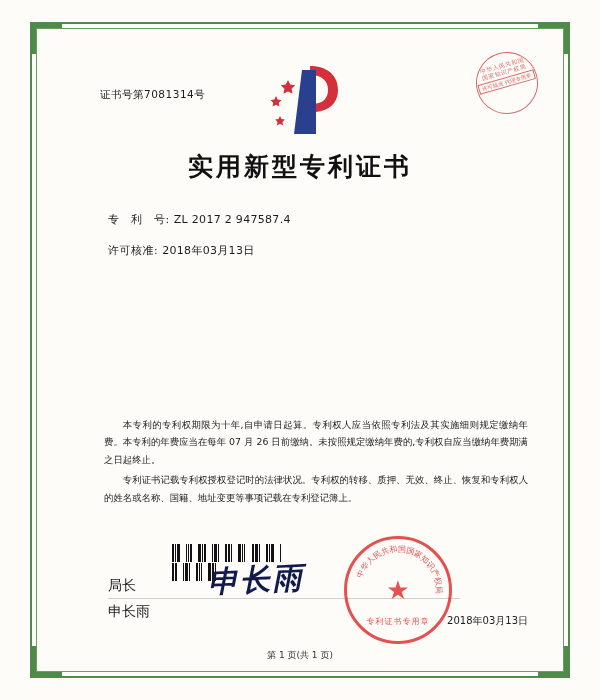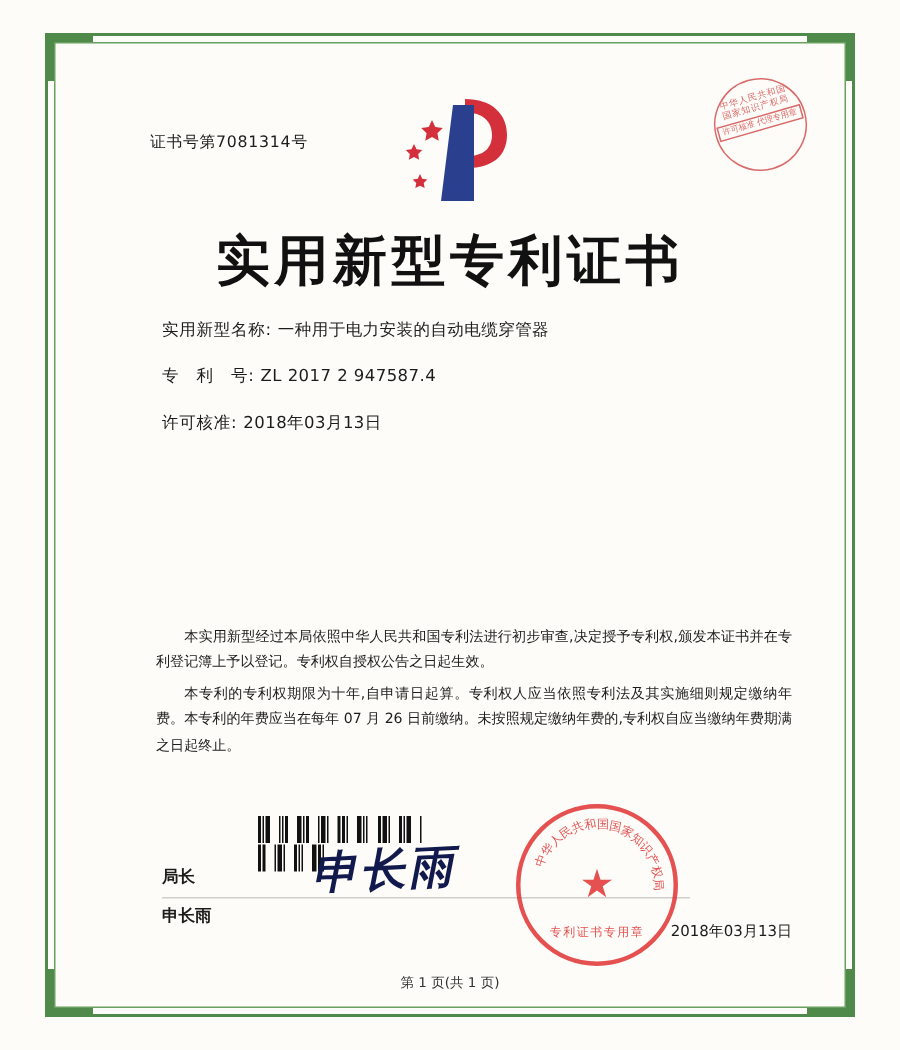--- a/index.html
+++ b/index.html
@@ -96,21 +96,21 @@
     font-size: 5.5px;
   }
 
   
   .doc-title {
     position: absolute;
     left: 0;
     right: 0;
     top: 150px;
     text-align: center;
-    font-size: 36px;
+    font-size: 25px;
     font-weight: bold;
     letter-spacing: 3px;
     color: #111;
     font-family: "DejaVu Sans", "Liberation Sans", sans-serif;
   }
 
   
   .fields {
     position: absolute;
     left: 108px;
@@ -207,24 +207,23 @@
     text-align: center;
     font-size: 8px;
     letter-spacing: 1px;
   }
 
   
   .sign-label {
     position: absolute;
     left: 108px;
     top: 572px;
-    font-size: 11px;
+    font-size: 14px;
     line-height: 26px;
     color: #1c1c1c;
-    font-weight: bold;
   }
   .sign-name {
     position: absolute;
     left: 208px;
     top: 560px;
     font-size: 30px;
     color: #11194d;
     font-family: "DejaVu Serif", "Liberation Serif", serif;
     font-style: italic;
     font-weight: bold;
@@ -287,36 +286,32 @@
     <span class="st-line">中华人民共和国</span>
     <span class="st-line">国家知识产权局</span>
     <span class="st-box">许可核准
 代理专用章</span>
   </div>
 
   <div class="doc-title">实用新型专利证书</div>
 
   <div class="fields">
     <div class="field-row">
-      <span class="field-label">实用新型名称:</span>
-      <span class="field-value">一种用于电力安装的自动电缆穿管器</span>
-    </div>
-    <div class="field-row">
       <span class="field-label">专　利　号:</span>
       <span class="field-value">ZL 2017 2 947587.4</span>
     </div>
     <div class="field-row">
       <span class="field-label">许可核准:</span>
       <span class="field-value">2018年03月13日</span>
     </div>
   </div>
 
   <div class="body-text">
-    <p>本实用新型经过本局依照中华人民共和国专利法进行初步审查,决定授予专利权,颁发本证书并在专利登记簿上予以登记。专利权自授权公告之日起生效。</p>
     <p>本专利的专利权期限为十年,自申请日起算。专利权人应当依照专利法及其实施细则规定缴纳年费。本专利的年费应当在每年 07 月 26 日前缴纳。未按照规定缴纳年费的,专利权自应当缴纳年费期满之日起终止。</p>
+    <p>专利证书记载专利权授权登记时的法律状况。专利权的转移、质押、无效、终止、恢复和专利权人的姓名或名称、国籍、地址变更等事项记载在专利登记簿上。</p>
   </div>
 
   <div class="barcode">
     <span style="width:2px"></span><span style="width:1px"></span><span style="width:3px"></span>
     <span style="width:1px"></span><span style="width:1px"></span><span style="width:2px"></span>
     <span style="width:3px"></span><span style="width:1px"></span><span style="width:2px"></span>
     <span style="width:1px"></span><span style="width:3px"></span><span style="width:1px"></span>
     <span style="width:2px"></span><span style="width:2px"></span><span style="width:1px"></span>
     <span style="width:3px"></span><span style="width:1px"></span><span style="width:1px"></span>
     <span style="width:2px"></span><span style="width:3px"></span><span style="width:1px"></span>

